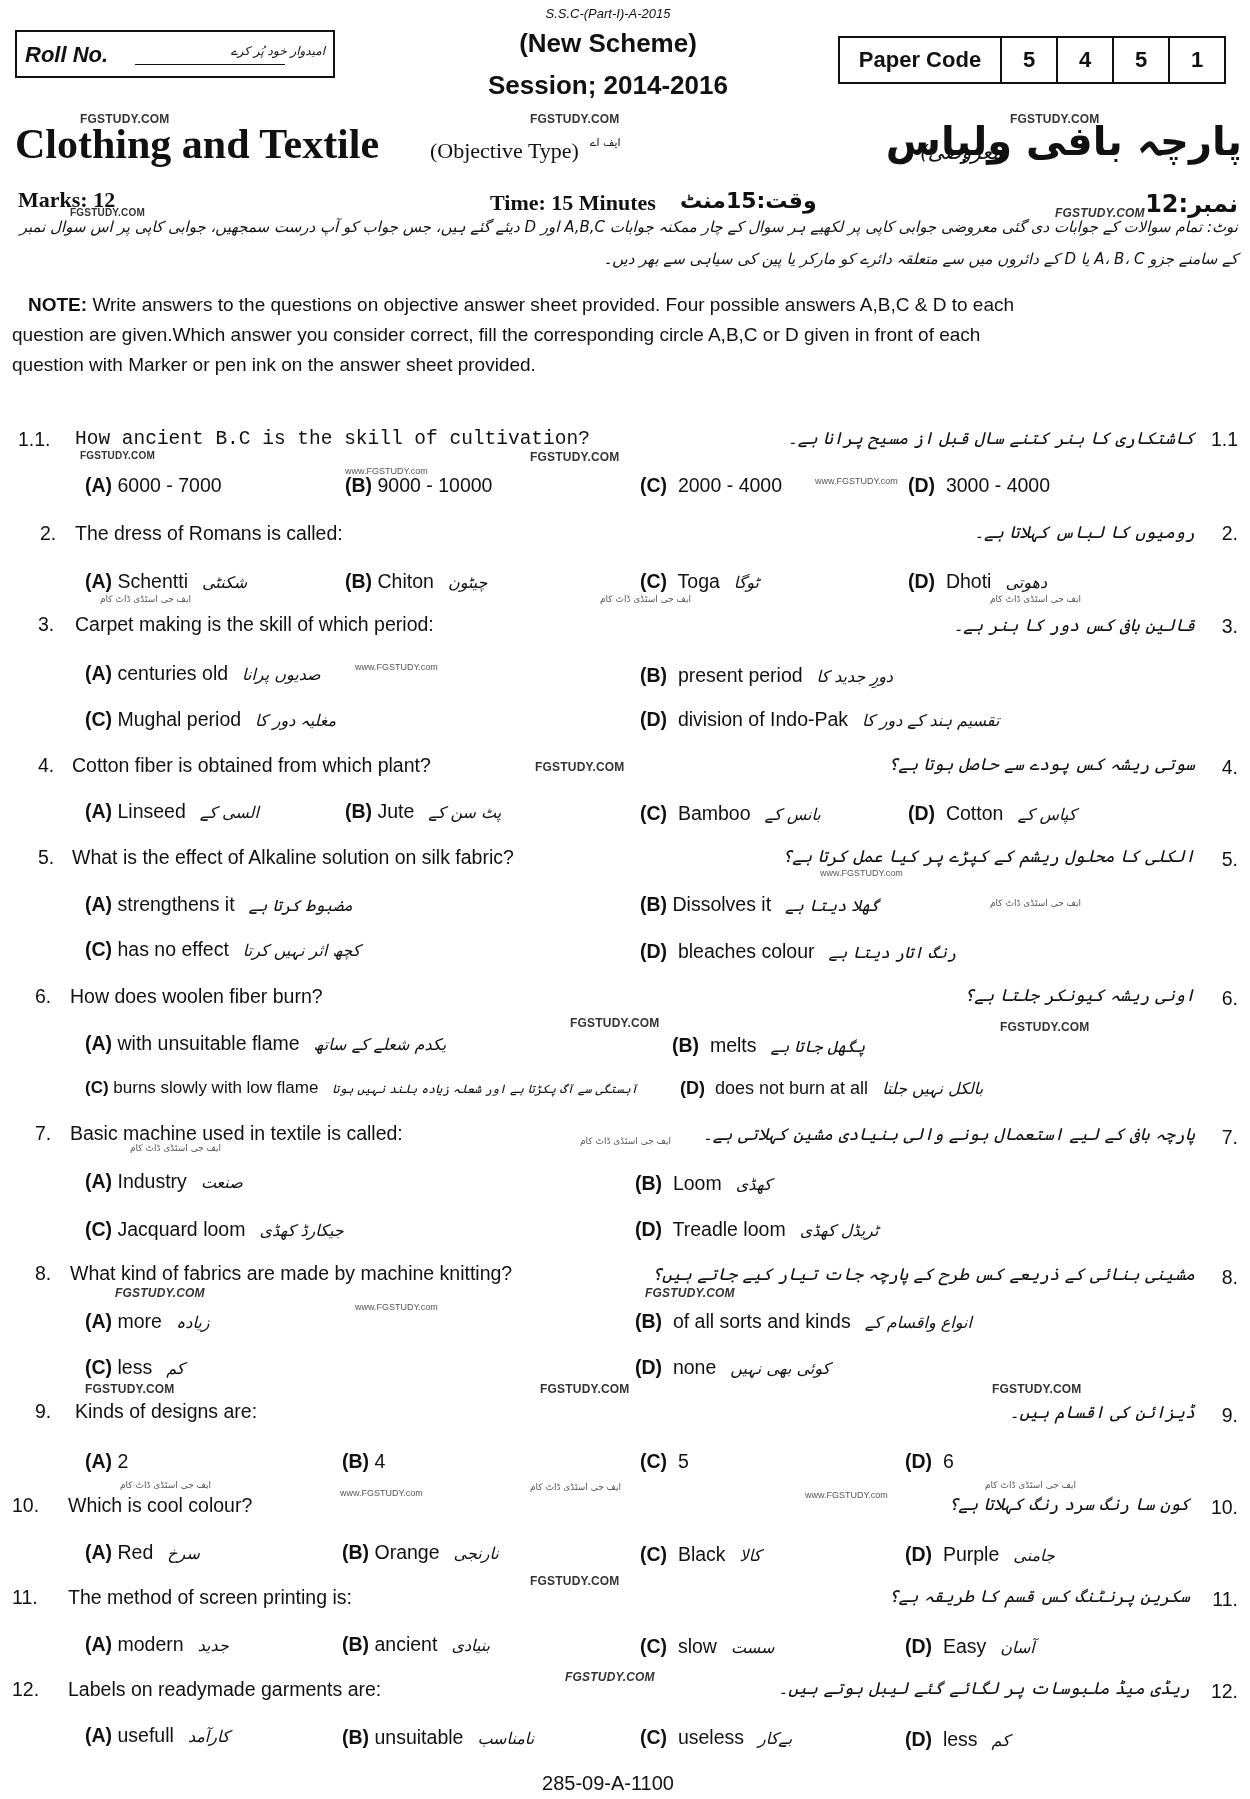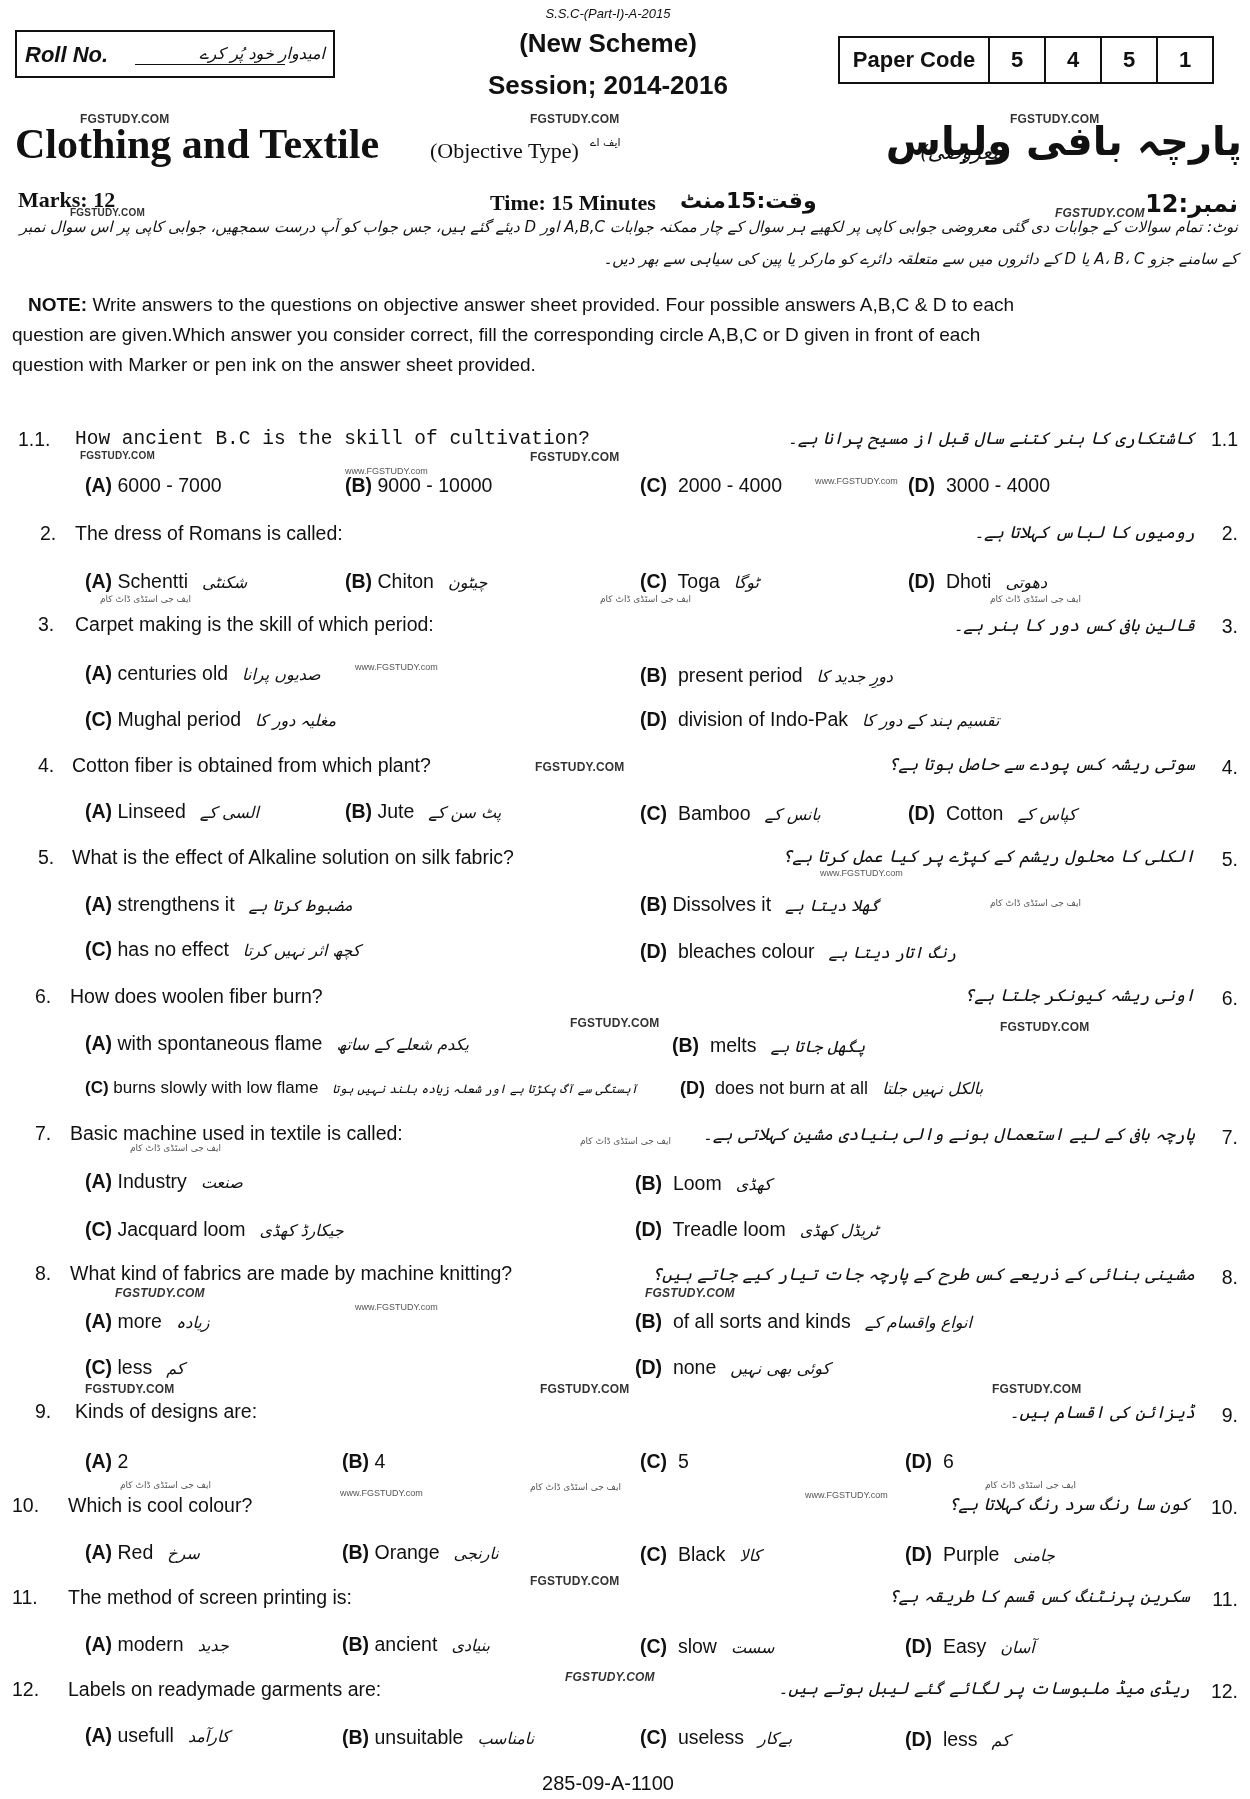--- a/index.html
+++ b/index.html
@@ -6,25 +6,25 @@
   body { width:1250px; height:1799px; position:relative; overflow:hidden;
          font-family:"Liberation Sans", sans-serif; color:#111; }
   .abs { position:absolute; white-space:nowrap; }
   .urdu { direction:rtl; font-family:"DejaVu Sans", sans-serif; }
   .wm { font-size:12px; font-weight:bold; color:#333; letter-spacing:0.2px; }
   .wm-small { font-size:9px; color:#555; }
   .roll-box { position:absolute; left:15px; top:30px; width:320px; height:48px;
               border:2px solid #111; box-sizing:border-box; }
   .roll-label { position:absolute; left:8px; top:10px; font-size:22px; font-weight:bold; font-style:italic; }
   .roll-line { position:absolute; left:118px; top:32px; width:150px; border-bottom:1.5px solid #111; }
-  .roll-urdu { position:absolute; right:8px; top:12px; font-size:16px; font-style:italic; }
+  .roll-urdu { position:absolute; right:8px; top:12px; font-size:12px; font-style:italic; }
   .code-box { position:absolute; left:838px; top:36px; display:flex; border:2px solid #111; height:48px; box-sizing:border-box; }
   .code-cell { border-left:2px solid #111; width:54px; display:flex; align-items:center; justify-content:center;
                font-size:22px; font-weight:bold; }
-  .code-label { width:148px; display:flex; align-items:center; justify-content:center; font-size:22px; font-weight:bold; }
+  .code-label { width:160px; display:flex; align-items:center; justify-content:center; font-size:22px; font-weight:bold; }
   .center-head { position:absolute; left:0; width:1216px; text-align:center; }
   .title-en { font-family:"Liberation Serif", serif; font-weight:bold; font-size:42px; }
   .title-sub { font-family:"Liberation Serif", serif; font-size:22px; }
   .title-ur { font-size:40px; font-weight:bold; }
   .meta { font-family:"Liberation Serif", serif; font-weight:bold; font-size:22px; }
   .note-ur { font-size:15px; font-style:italic; }
   .note-en { font-size:19px; line-height:30px; }
   .q { font-size:19.5px; }
   .qnum { font-size:19.5px; }
   .opt { font-size:19.5px; }
@@ -132,21 +132,21 @@
 <span class="abs urdu wm-small" style="left:990px;top:898px;">ایف جی اسٹڈی ڈاٹ کام</span>
 <div class="abs opt" style="left:85px;top:938px;"><b>(C)</b> <span>has no effect</span><span class="urdu opt-ur">کچھ اثر نہیں کرتا</span></div>
 <div class="abs opt" style="left:640px;top:940px;"><b>(D)</b>&nbsp; <span>bleaches colour</span><span class="urdu opt-ur">رنگ اتار دیتا ہے</span></div>
 
 <span class="abs qnum" style="left:35px;top:985px;">6.</span>
 <span class="abs q" style="left:70px;top:985px;">How does woolen fiber burn?</span>
 <span class="abs urdu q-ur" style="right:55px;top:985px;">اونی ریشہ کیونکر جلتا ہے؟</span>
 <span class="abs qnum" style="right:12px;top:987px;">6.</span>
 <span class="abs wm" style="left:570px;top:1016px;">FGSTUDY.COM</span>
 <span class="abs wm" style="left:1000px;top:1020px;">FGSTUDY.COM</span>
-<div class="abs opt" style="left:85px;top:1032px;"><b>(A)</b> <span>with spontaneous flame</span><span class="urdu opt-ur">یکدم شعلے کے ساتھ</span></div>
+<div class="abs opt" style="left:85px;top:1032px;"><b>(A)</b> <span>with unsuitable flame</span><span class="urdu opt-ur">یکدم شعلے کے ساتھ</span></div>
 <div class="abs opt" style="left:672px;top:1034px;"><b>(B)</b>&nbsp; <span>melts</span><span class="urdu opt-ur">پگھل جاتا ہے</span></div>
 <div class="abs opt" style="left:85px;top:1078px;font-size:17px;"><b>(C)</b> <span>burns slowly with low flame</span><span class="urdu opt-ur" style="font-size:12px;">آہستگی سے آگ پکڑتا ہے اور شعلہ زیادہ بلند نہیں ہوتا</span></div>
 <div class="abs opt" style="left:680px;top:1078px;font-size:18px;"><b>(D)</b>&nbsp; <span>does not burn at all</span><span class="urdu opt-ur">بالکل نہیں جلتا</span></div>
 
 <span class="abs qnum" style="left:35px;top:1122px;">7.</span>
 <span class="abs q" style="left:70px;top:1122px;">Basic machine used in textile is called:</span>
 <span class="abs urdu wm-small" style="left:130px;top:1143px;">ایف جی اسٹڈی ڈاٹ کام</span>
 <span class="abs urdu wm-small" style="left:580px;top:1136px;">ایف جی اسٹڈی ڈاٹ کام</span>
 <span class="abs urdu q-ur" style="right:55px;top:1124px;">پارچہ بافی کے لیے استعمال ہونے والی بنیادی مشین کہلاتی ہے۔</span>
 <span class="abs qnum" style="right:12px;top:1126px;">7.</span>

